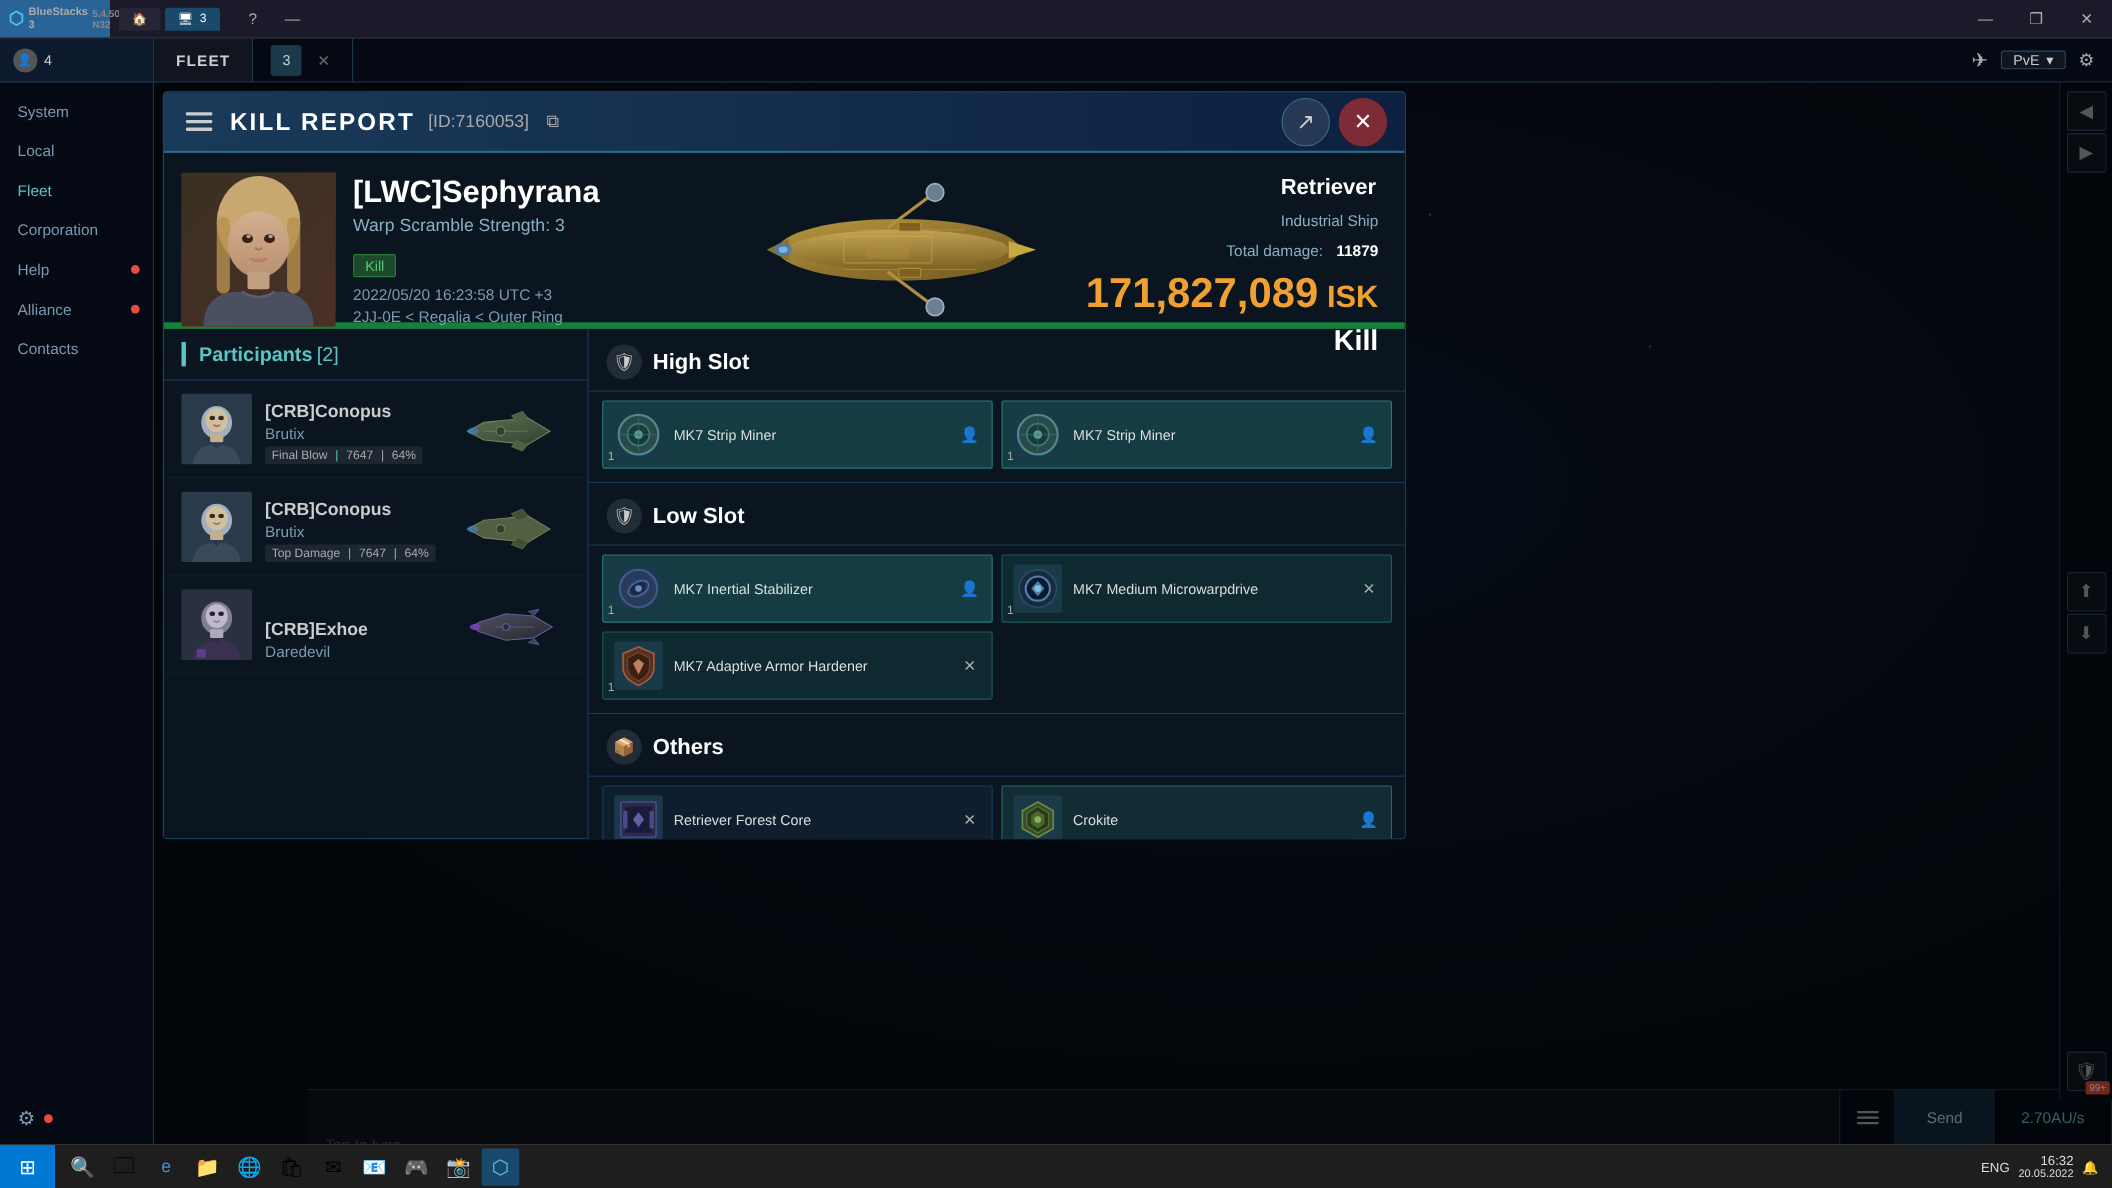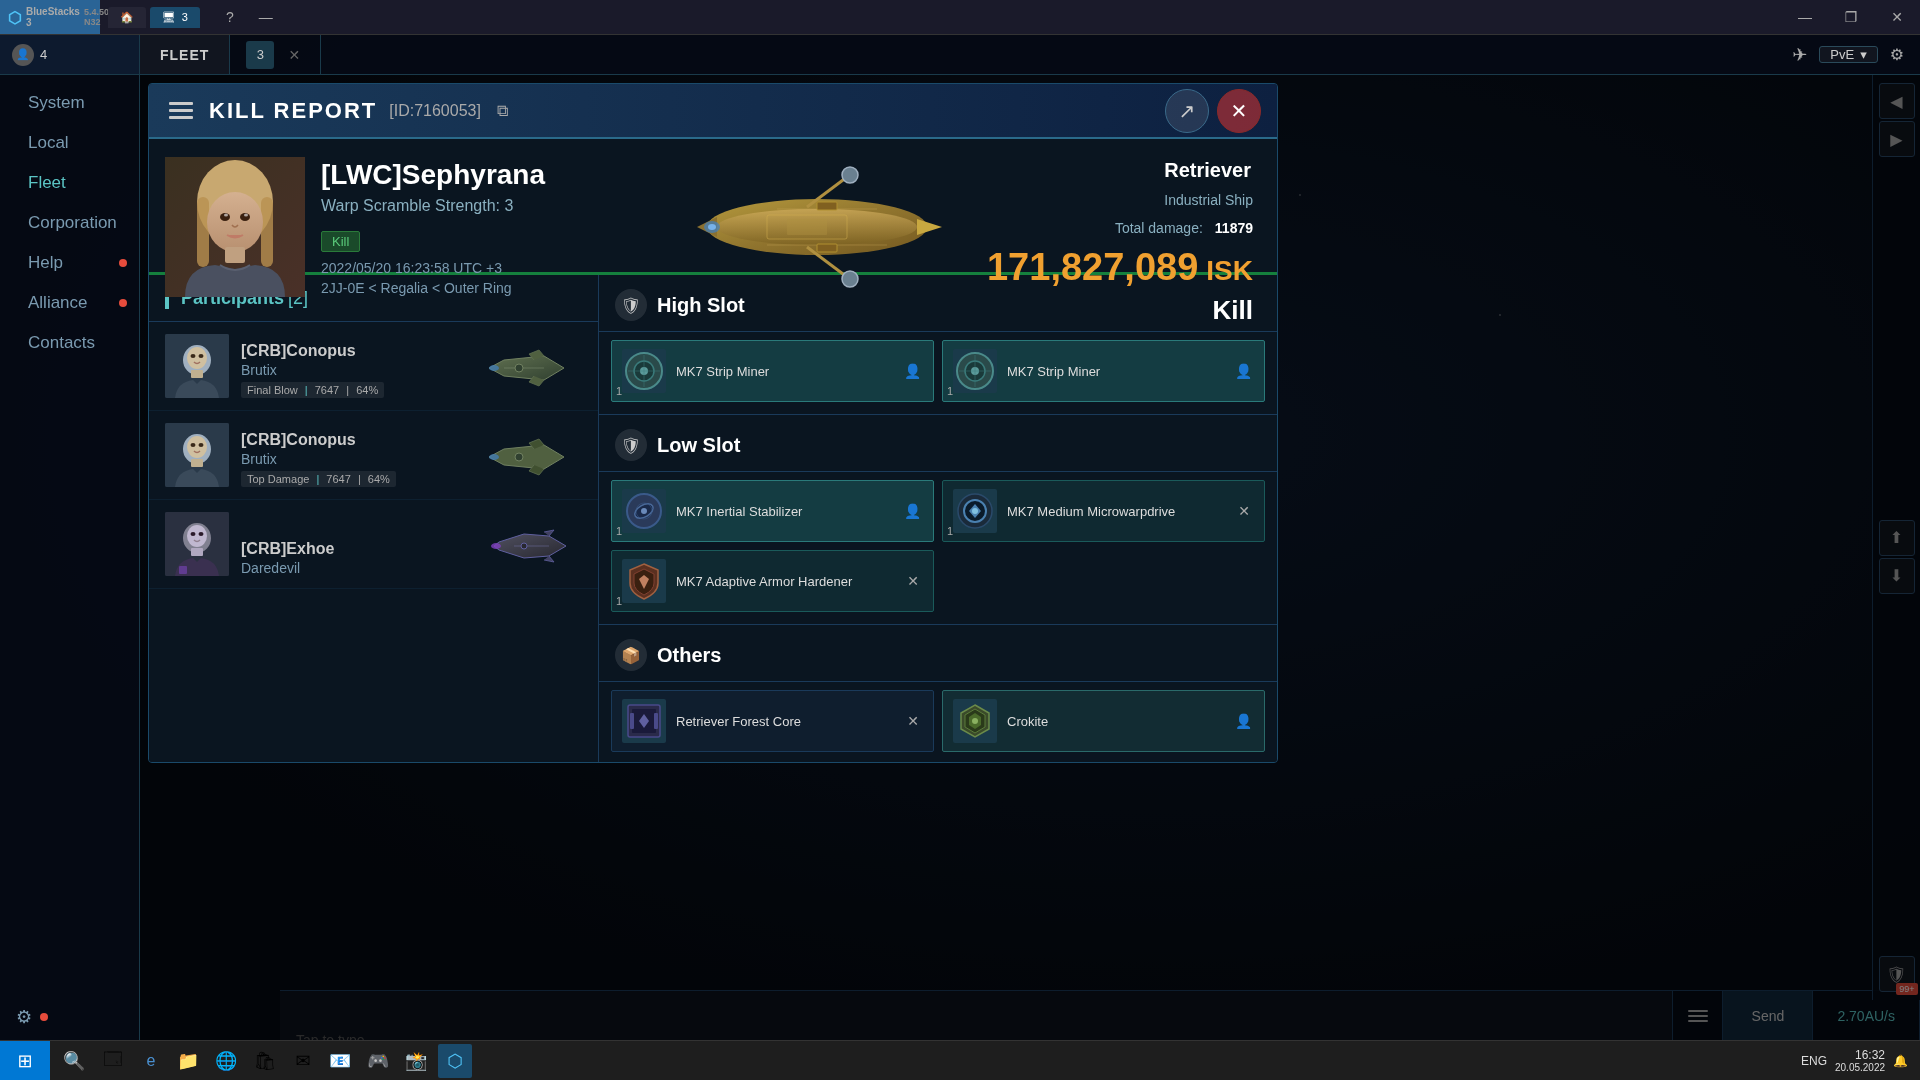--- a/index.html
+++ b/index.html
@@ -210,23 +210,23 @@
       border-radius: 3px;
       color: #ccc;
       font-size: 13px;
       cursor: pointer;
     }
     .filter-icon { color: #aaa; font-size: 16px; cursor: pointer; }
 
     
     .sidebar-menu { flex: 1; display: flex; flex-direction: column; padding-top: 8px; }
     .sidebar-item {
-      padding: 10px 28px;
+      padding: 10px 16px;
       color: #7a9ab0;
-      font-size: 17px;
+      font-size: 14px;
       cursor: pointer;
       position: relative;
     }
     .sidebar-item.active { color: #5bc4c4; }
     .sidebar-item .dot {
       position: absolute;
       right: 12px;
       top: 50%;
       transform: translateY(-50%);
       width: 8px;
@@ -348,25 +348,25 @@
     }
     .modal-btn.close-btn {
       background: rgba(200,50,50,0.6);
       border: 1px solid #8a2a2a;
       color: white;
     }
 
     
     .victim-section {
       display: flex;
-      height: 136px;
+      height: 160px;
       background: #0a1520;
       flex-shrink: 0;
       position: relative;
-      border-bottom: 3px solid #15803d;
+      border-bottom: 6px solid #15803d;
     }
 
     .victim-portrait {
       width: 140px;
       height: 140px;
       margin: 18px 16px;
       background: linear-gradient(135deg, #3a3020 0%, #6a5030 50%, #4a3820 100%);
       flex-shrink: 0;
       position: relative;
       overflow: hidden;
@@ -460,21 +460,21 @@
 
     
     .bottom-section {
       display: flex;
       flex: 1;
       overflow: hidden;
     }
 
     
     .participants-panel {
-      width: 450px;
+      width: 386px;
       flex-shrink: 0;
       border-right: 1px solid #1a3a5a;
       display: flex;
       flex-direction: column;
       background: #0a1520;
     }
 
     .participants-header {
       padding: 12px 16px;
       border-bottom: 1px solid #1a3a5a;

